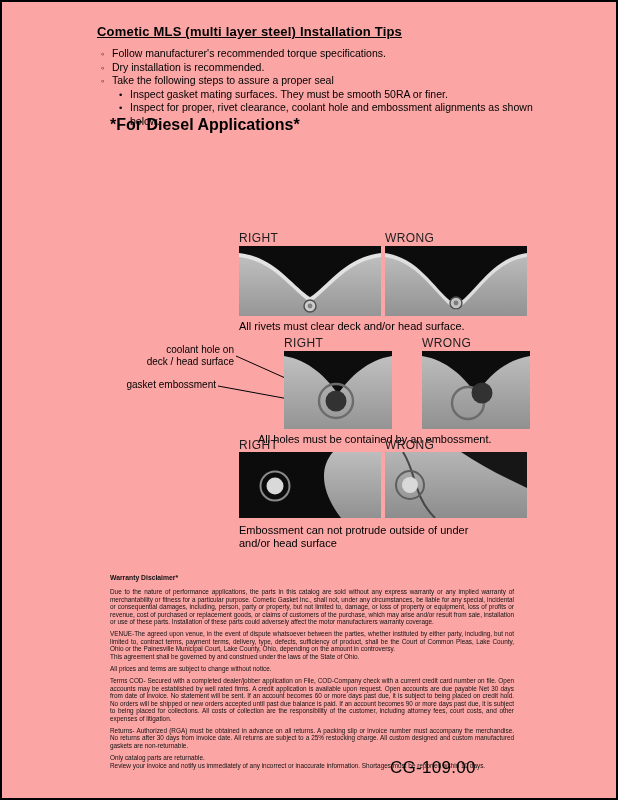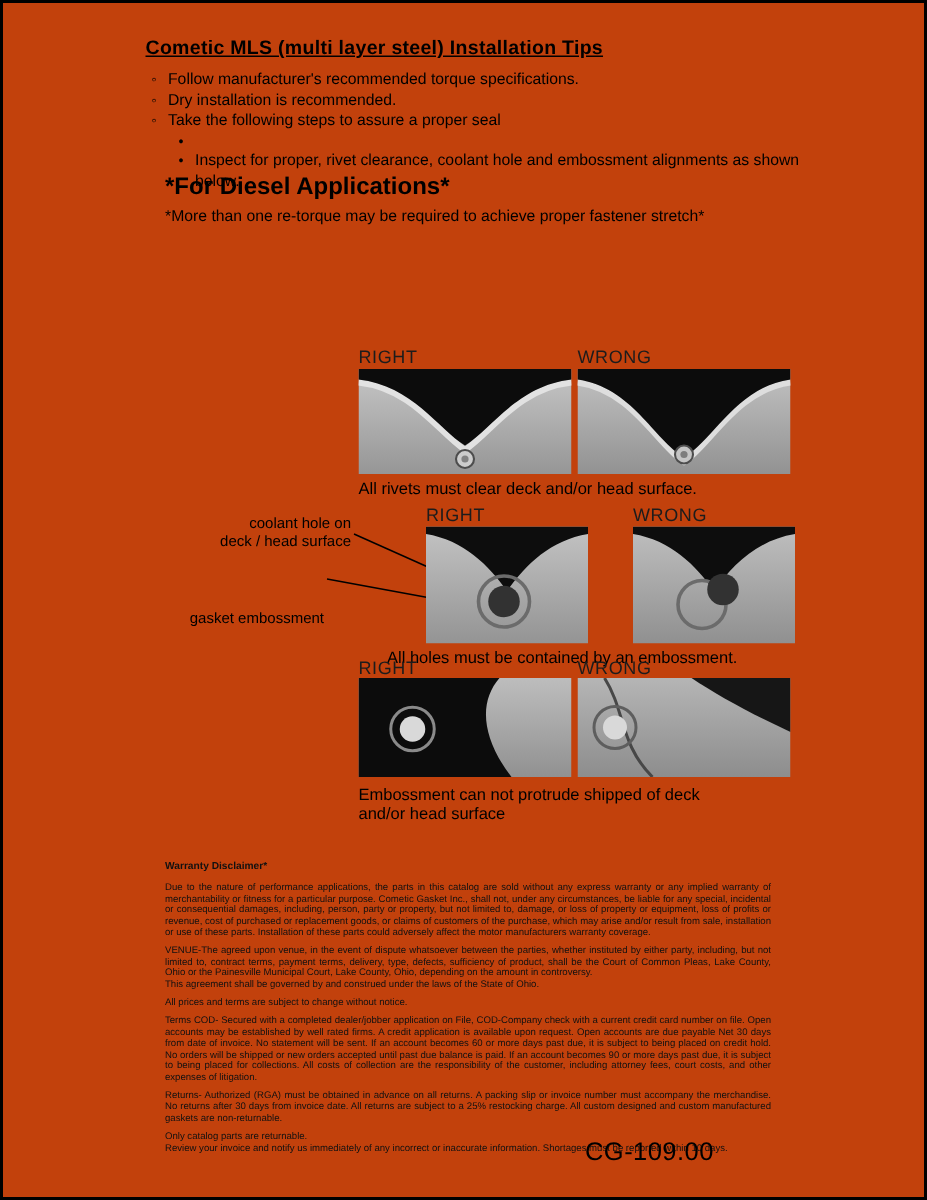--- a/index.html
+++ b/index.html
@@ -1,20 +1,20 @@
 <!DOCTYPE html>
 <html><head>
 <meta charset="utf-8">
 <style>
   * { margin:0; padding:0; box-sizing:border-box; }
   html,body { background:#ffffff; }
   body { font-family:"Liberation Sans", sans-serif; color:#000; }
   .page {
     position:relative; width:618px; height:800px; margin:0 auto;
-    background:#c2410c; border:2px solid #000; overflow:hidden;
+    background:#fca5a5; border:2px solid #000; overflow:hidden;
   }
   .title {
     position:absolute; left:95px; top:22px;
     font-size:13px; font-weight:bold; text-decoration:underline;
     letter-spacing:.2px;
   }
   .tips { position:absolute; left:99px; top:45px; font-size:10.5px; line-height:13.5px; width:440px; }
   .bullet-row { display:flex; align-items:flex-start; }
   .bullet-marker { width:11px; flex:0 0 11px; font-size:9.5px; line-height:13.5px; text-align:left; }
   .sub { margin-left:18px; }
@@ -49,30 +49,30 @@
     <div class="bullet-row">
       <span class="bullet-marker">◦</span>
       <span>Dry installation is recommended.</span>
     </div>
     <div class="bullet-row">
       <span class="bullet-marker">◦</span>
       <span>Take the following steps to assure a proper seal</span>
     </div>
     <div class="bullet-row sub">
       <span class="bullet-marker">•</span>
+      <span>Inspect gasket mating surfaces.  They must be smooth 50RA or finer.</span>
     </div>
     <div class="bullet-row sub">
       <span class="bullet-marker">•</span>
       <span>Inspect for proper, rivet clearance, coolant hole and embossment alignments as shown below.</span>
     </div>
   </div>
 
   <div class="diesel">
     <div class="diesel-heading">*For Diesel Applications*</div>
-    <p class="note">*More than one re-torque may be required to achieve proper fastener stretch*</p>
   </div>
 
   <div class="fig-label" style="left:237px;top:229px;width:142px;">RIGHT</div>
   <div class="fig-label" style="left:383px;top:229px;width:142px;">WRONG</div>
 
   <div class="panel" style="left:237px;top:244px;">
     <svg width="142" height="70" viewBox="0 0 142 70">
       <defs>
           <linearGradient id="g1" x1="0" y1="0" x2="0" y2="1">
         <stop offset="0" stop-color="#c6c6c6"></stop>
@@ -101,21 +101,21 @@
       <circle cx="71" cy="57" r="2.4" fill="#7c7c7c"></circle>
     </svg>
   </div>
   <div class="caption" style="left:237px;top:318px;width:300px;">All rivets must clear deck and/or head surface.</div>
 
   <div class="fig-label" style="left:282px;top:334px;width:108px;">RIGHT</div>
   <div class="fig-label" style="left:420px;top:334px;width:108px;">WRONG</div>
 
   <div class="annotation" style="left:130px;top:342px;width:102px;">coolant hole on
 deck / head surface</div>
-  <div class="annotation" style="left:118px;top:377px;width:96px;margin-top:28px;">gasket embossment</div>
+  <div class="annotation" style="left:118px;top:377px;width:96px;">gasket embossment</div>
 
   <svg class="connector" width="124" height="66" viewBox="0 0 124 66">
     <line x1="20" y1="8" x2="114" y2="50" stroke="#000" stroke-width="1"></line>
     <line x1="2" y1="38" x2="100" y2="56" stroke="#000" stroke-width="1"></line>
   </svg>
 
   <div class="panel" style="left:282px;top:349px;">
     <svg width="108" height="78" viewBox="0 0 108 78">
       <defs>
           <linearGradient id="g3" x1="0" y1="0" x2="0" y2="1">
@@ -170,21 +170,21 @@
             <stop offset="1" stop-color="#8d8d8d"></stop>
       </linearGradient>
         </defs>
       <rect width="142" height="66" fill="url(#g6)"></rect>
       <path d="M76 0 H142 V36 C116 24 94 12 76 0 Z" fill="#161616"></path>
       <path d="M18 0 C32 22 28 44 50 66" fill="none" stroke="#474747" stroke-width="2"></path>
       <circle cx="25" cy="33" r="14" fill="none" stroke="#5e5e5e" stroke-width="2"></circle>
       <circle cx="25" cy="33" r="8" fill="#d9d9d9"></circle>
     </svg>
   </div>
-  <div class="caption" style="left:237px;top:522px;width:300px;">Embossment can not protrude shipped of deck
+  <div class="caption" style="left:237px;top:522px;width:300px;">Embossment can not protrude outside of under
 and/or head surface</div>
 
   <div class="warranty">
     <div class="warranty-heading">Warranty Disclaimer*</div>
     <p>Due to the nature of performance applications, the parts in this catalog are sold without any express warranty or any implied warranty of merchantability or fitness for a particular purpose.  Cometic Gasket Inc., shall not, under any circumstances, be liable for any special, incidental or consequential damages, including, person, party or property, but not limited to, damage, or loss of property or equipment, loss of profits or revenue, cost of purchased or replacement goods, or claims of customers of the purchase, which may arise and/or result from sale, installation or use of these parts.  Installation of these parts could adversely affect the motor manufacturers warranty coverage.</p>
     <p class="tight">VENUE-The agreed upon venue, in the event of dispute whatsoever between the parties, whether instituted by either party, including, but not limited to, contract terms, payment terms, delivery, type, defects, sufficiency of product, shall be the Court of Common Pleas, Lake County, Ohio or the Painesville Municipal Court, Lake County, Ohio, depending on the amount in controversy.</p>
     <p>This agreement shall be governed by and construed under the laws of the State of Ohio.</p>
     <p>All prices and terms are subject to change without notice.</p>
     <p>Terms COD- Secured with a completed dealer/jobber application on File, COD-Company check with a current credit card number on file.  Open accounts may be established by well rated firms.  A credit application is available upon request.  Open accounts are due payable Net 30 days from date of invoice.  No statement will be sent.  If an account becomes 60 or more days past due, it is subject to being placed on credit hold.  No orders will be shipped or new orders accepted until past due balance is paid.  If an account becomes 90 or more days past due, it is subject to being placed for collections.  All costs of collection are the responsibility of the customer, including attorney fees, court costs, and other expenses of litigation.</p>
     <p>Returns- Authorized (RGA) must be obtained in advance on all returns.  A packing slip or invoice number must accompany the merchandise.  No returns after 30 days from invoice date.  All returns are subject to a 25% restocking charge.  All custom designed and custom manufactured gaskets are non-returnable.</p>

